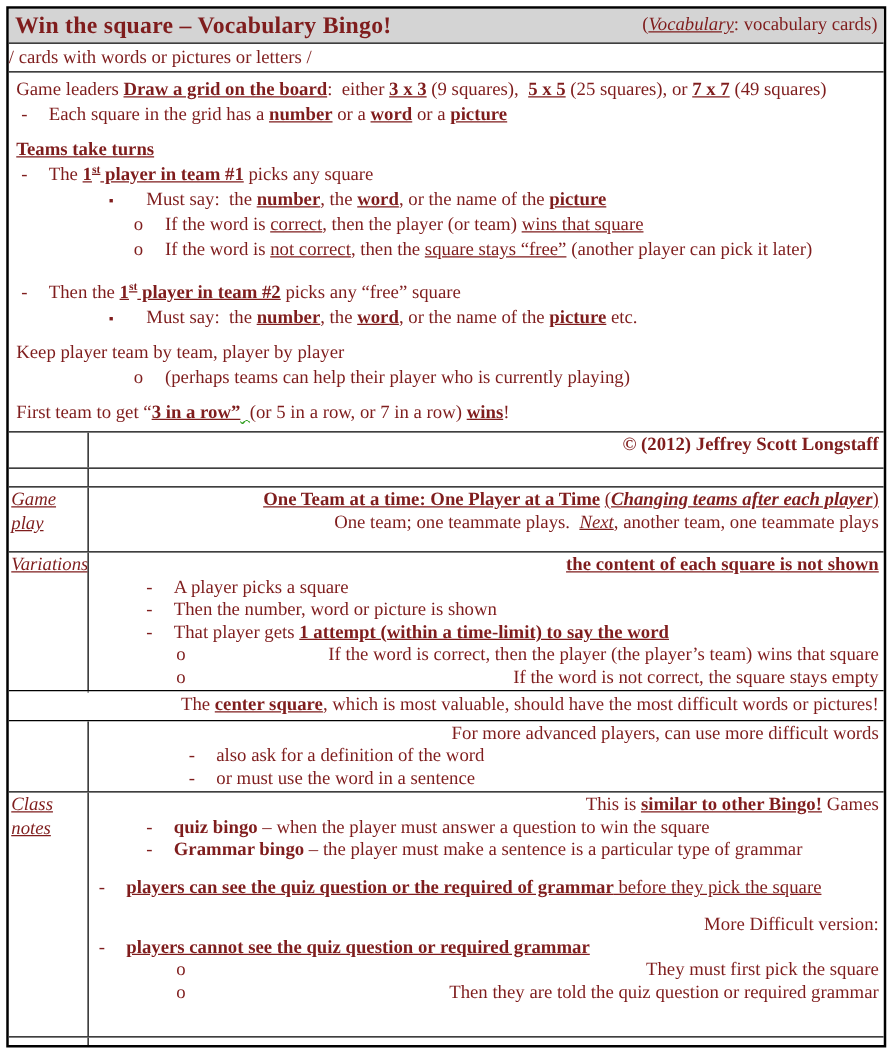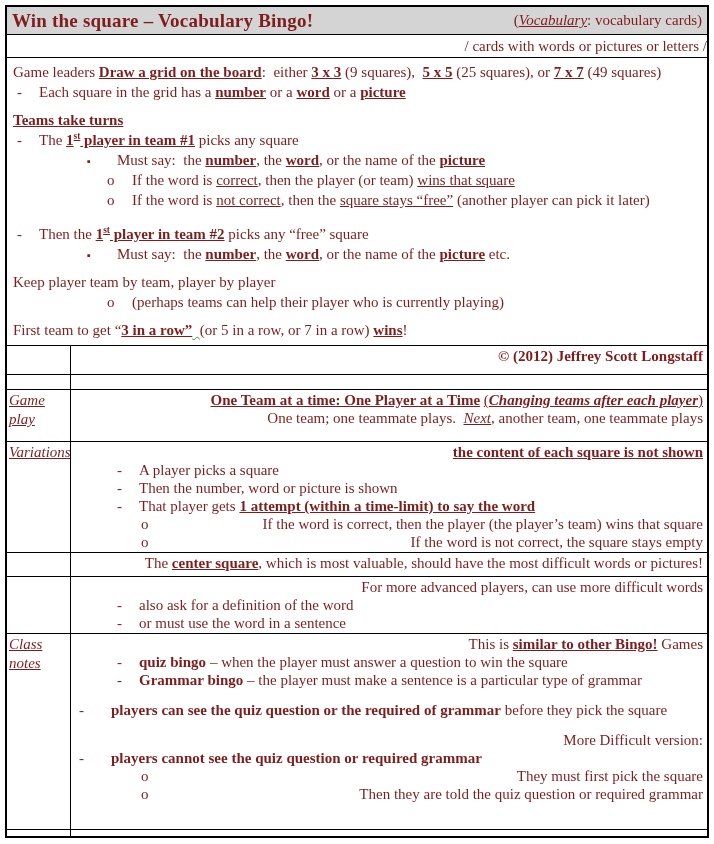--- a/index.html
+++ b/index.html
@@ -5,51 +5,51 @@
   html,body{margin:0;padding:0;background:#ffffff;}
   .page{position:relative;width:714px;height:844px;background:#ffffff;overflow:hidden;
         font-family:"Liberation Serif","DejaVu Serif",serif;color:#7f1d1d;}
   .doc{position:absolute;left:5px;top:5px;width:704px;height:833px;border:2px solid #000;
        box-sizing:border-box;background:#fff;overflow:hidden;}
   .titlebar{display:flex;justify-content:space-between;align-items:center;height:27px;
             padding:0 5px;box-sizing:border-box;}
   .doc-title{font-size:19px;font-weight:bold;letter-spacing:0.2px;}
   .prep{font-size:15px;}
   .subtitle{height:23px;border-top:1px solid #000;box-sizing:border-box;
-            text-align:right;font-size:15px;line-height:22px;}
+            text-align:left;font-size:15px;line-height:22px;}
   .main{height:288px;border-top:1px solid #000;box-sizing:border-box;padding:4px 4px 0 4px;
         font-size:15px;line-height:20px;overflow:hidden;}
   .trow{display:flex;border-top:1px solid #000;box-sizing:border-box;overflow:hidden;}
   .tlabel{width:64px;border-right:1px solid #000;box-sizing:border-box;padding:1px 2px 0 2px;
           font-size:15px;line-height:19px;overflow:hidden;}
   .tcell{flex:1;padding:1px 4px 0 4px;font-size:15px;line-height:18px;overflow:hidden;box-sizing:border-box;}
   .tcell.center .tx{text-align:center;margin-left:0 !important;}
   
   .line{position:relative;}
   .line .mk{position:absolute;top:0;}
   .line .tx{display:block;}
   
   .main .i0 .tx{margin-left:2px;}
   .main .i1 .mk{left:6px;}   .main .i1 .tx{margin-left:28px;}
   .main .i2 .mk{left:76px;font-size:11px;top:1px;}  .main .i2 .tx{margin-left:106px;}
   .main .i3 .mk{left:96px;}  .main .i3 .tx{margin-left:121px;}
   
   .tcell .i0 .tx{margin-left:0;text-align:right;}
-  .tcell .s1 .mk{left:4px;}  .tcell .s1 .tx{margin-left:36px;}
+  .tcell .s1 .mk{left:4px;}  .tcell .s1 .tx{margin-left:26px;text-decoration:underline;}
   .tcell .t1 .mk{left:42px;} .tcell .t1 .tx{margin-left:64px;}
   .tcell .t2 .mk{left:66px;} .tcell .t2 .tx{margin-left:97px;text-align:right;}
   
   .sb{font-weight:bold;}
   .si{font-style:italic;}
   .su{text-decoration:underline;}
   .sp{vertical-align:super;font-size:0.62em;line-height:0;}
   .sw{text-decoration:underline wavy #2f9e1e;text-decoration-thickness:1px;}
   
   .rh-a{height:29px;} .rh-b{height:15px;} .rh-c{height:52px;} .rh-d{height:111px;}
-  .rh-e{height:24px;} .rh-f{height:57px;} .rh-g{height:196px;} .rh-h{height:40px;}
+  .rh-e{height:24px;flex-direction:column;} .rh-f{height:57px;gap:34px;} .rh-g{height:196px;} .rh-h{height:40px;}
 </style>
 </head>
 <body>
 
 <div class="page">
   <div class="doc">
 
     <div class="titlebar" style="background: rgb(212, 212, 212);">
       <span class="doc-title">Win the square – Vocabulary Bingo!</span>
       <span class="prep"><span>(</span><span class="si su">Vocabulary</span><span>: vocabulary cards)</span></span>

